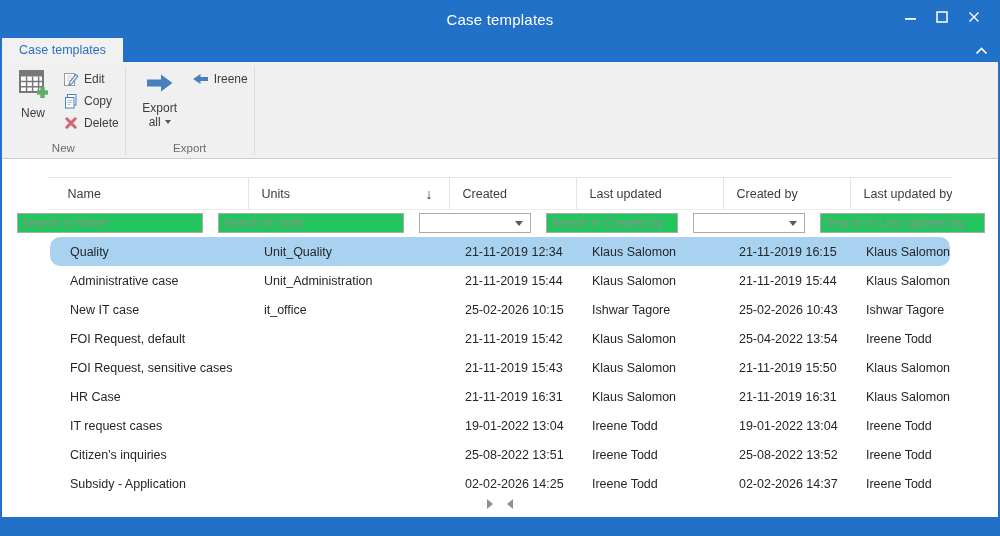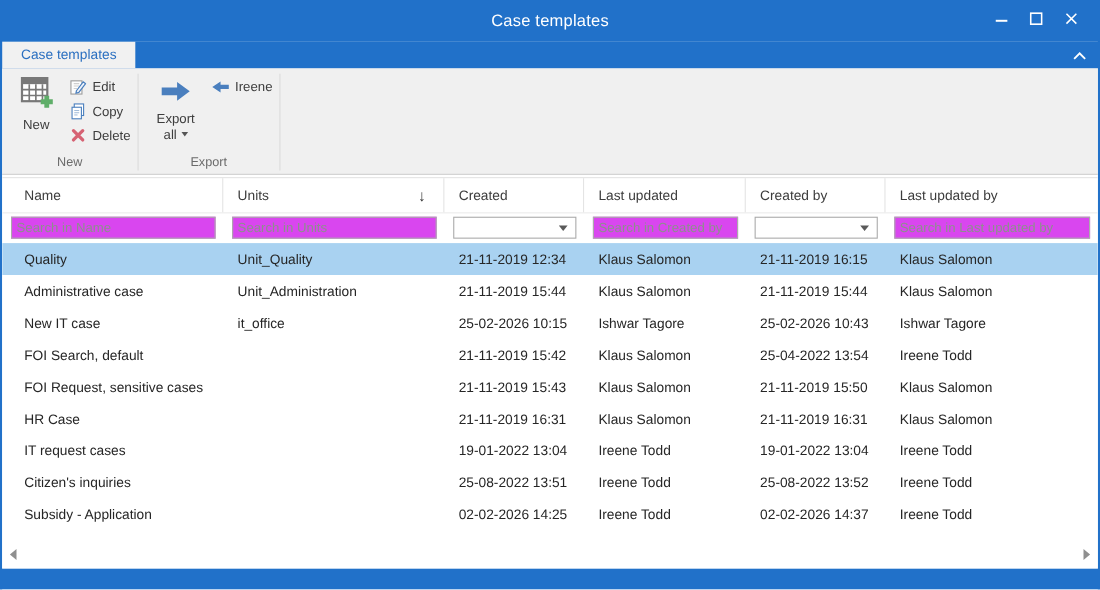--- a/index.html
+++ b/index.html
@@ -40,39 +40,39 @@
   button.rbtn { background:transparent; border:0; padding:0; font-family:inherit; color:#3d3d3d; }
   .bigbtn { display:flex; flex-direction:column; align-items:center; width:46px; padding-top:2px; }
   .bigbtn .blabel { font-size:12px; line-height:1.2; margin-top:4px; text-align:center; color:#3d3d3d; white-space:nowrap; }
   .smallcol { display:flex; flex-direction:column; margin-left:6px; }
   .smallbtn { display:flex; align-items:center; height:22px; padding:0 8px 0 4px; font-size:12px; color:#3d3d3d; }
   .smallbtn .sicon { width:17px; display:flex; justify-content:center; margin-right:5px; }
   .caret-dark { display:inline-block; width:0; height:0; margin-left:4px; vertical-align:2px;
                 border-left:3.5px solid transparent; border-right:3.5px solid transparent; border-top:4px solid #555; }
 
   
-  .tablearea { flex:1 1 auto; background:#fff; display:flex; flex-direction:column; padding-top:2px; overflow:hidden; }
+  .tablearea { flex:1 1 auto; background:#fff; display:flex; flex-direction:column; padding-top:18px; overflow:hidden;align-items:center; }
   .trow { display:grid; grid-template-columns:201px 201px 127px 147px 127px minmax(0,1fr); }
   .thead { height:33px; border-top:1px solid #e4e4e4; border-bottom:1px solid #ececec; flex:0 0 auto; }
   .hcell { display:flex; align-items:center; padding-left:13px; font-size:12.5px; color:#3c3c3c;
            border-right:1px solid #e4e4e4; overflow:hidden; white-space:nowrap; }
   .hcell:last-child { border-right:0; }
   .hcell:first-child { padding-left:20px; }
   .sorticon { margin-left:auto; margin-right:16px; font-size:14px; color:#333; }
   .tfilter { height:27px; flex:0 0 auto; }
   .fcell { padding:3px 7px 0 8px; }
-  .finput { width:100%; height:20px; border:1px solid #ababab; background:#d946ef; font-family:inherit;
+  .finput { width:100%; height:20px; border:1px solid #ababab; background:#22c55e; font-family:inherit;
             font-size:12px; color:#333; padding:0 4px; }
   .finput::placeholder { color:#8e8e8e; opacity:1; }
   .fdrop { position:relative; width:100%; height:20px; border:1px solid #ababab; background:#fff; }
   .fdrop .caret { position:absolute; right:7px; top:7px; width:0; height:0;
                   border-left:4px solid transparent; border-right:4px solid transparent; border-top:5px solid #5a5a5a; }
   .tbody { flex:0 0 auto; }
   .drow { height:29px; }
-  .drow.sel { background:var(--selected-row,#a9d2f1); }
+  .drow.sel { background:var(--selected-row,#a9d2f1);border-radius:10px; }
   .cell { display:flex; align-items:center; padding-left:13px; font-size:12.5px; color:#262626;
           overflow:hidden; white-space:nowrap; }
   .cell:first-child { padding-left:20px; }
 
   
   .scrollarea { flex:1 1 auto; position:relative; }
   .scrollbtn { position:absolute; bottom:7px; width:12px; height:12px; background:transparent; border:0; padding:0;
                display:flex; align-items:center; justify-content:center; }
   .scrollbtn.left { left:4px; } .scrollbtn.right { right:4px; }
   .tri-left { width:0; height:0; border-top:5px solid transparent; border-bottom:5px solid transparent; border-right:6px solid #8f8f8f; }
@@ -263,21 +263,21 @@
         </div>
         <div class="trow drow">
           <div class="cell">New IT case</div>
           <div class="cell">it_office</div>
           <div class="cell">25-02-2026 10:15</div>
           <div class="cell">Ishwar Tagore</div>
           <div class="cell">25-02-2026 10:43</div>
           <div class="cell">Ishwar Tagore</div>
         </div>
         <div class="trow drow">
-          <div class="cell">FOI Search, default</div>
+          <div class="cell">FOI Request, default</div>
           <div class="cell"></div>
           <div class="cell">21-11-2019 15:42</div>
           <div class="cell">Klaus Salomon</div>
           <div class="cell">25-04-2022 13:54</div>
           <div class="cell">Ireene Todd</div>
         </div>
         <div class="trow drow">
           <div class="cell">FOI Request, sensitive cases</div>
           <div class="cell"></div>
           <div class="cell">21-11-2019 15:43</div>

